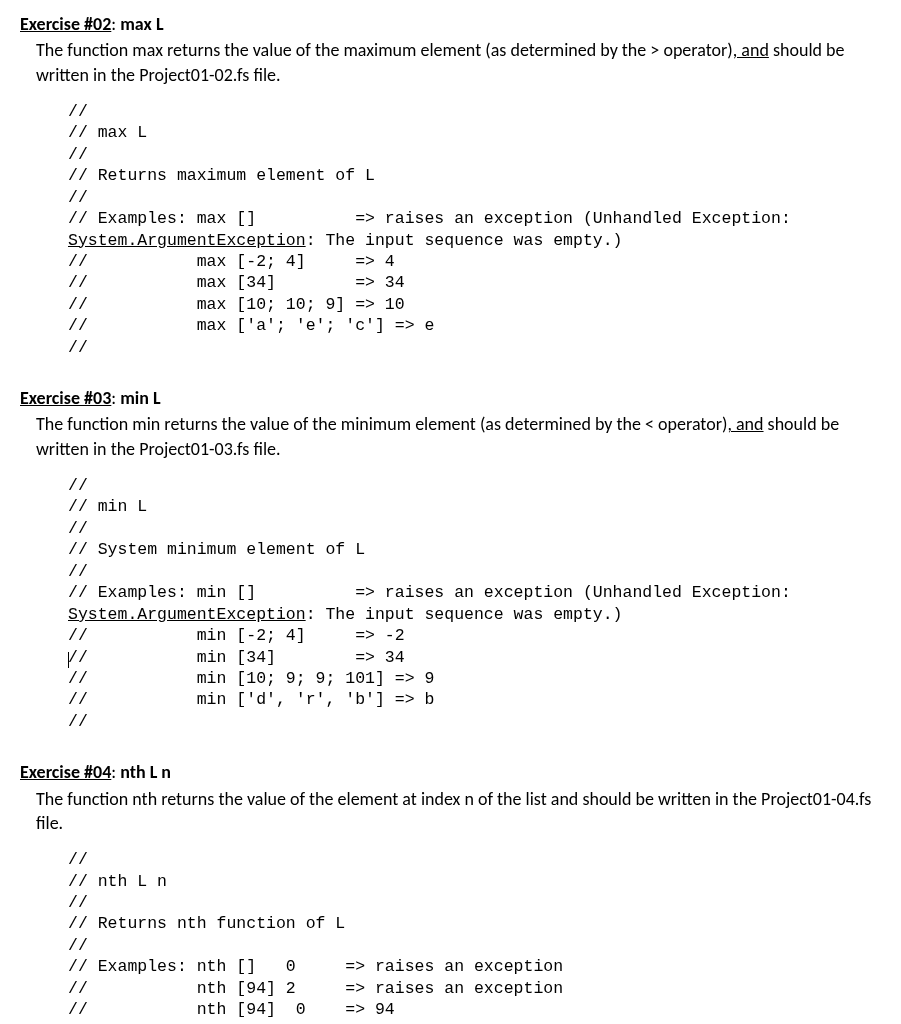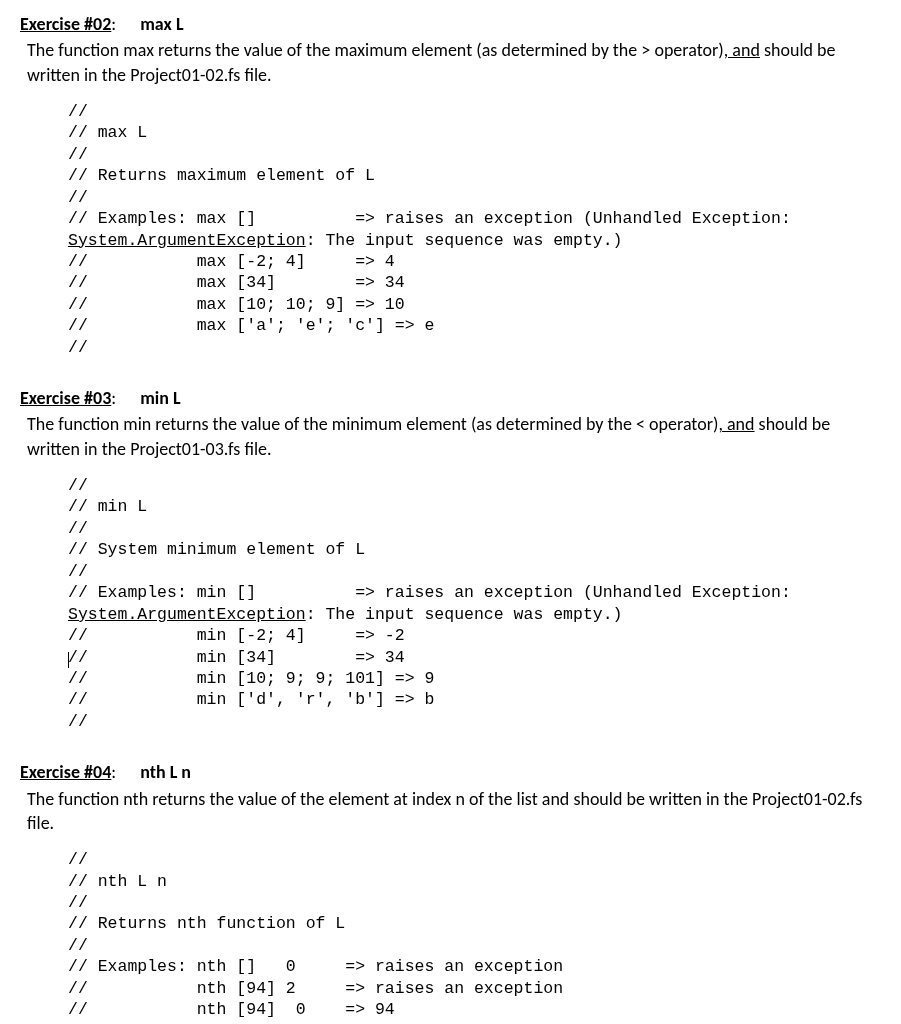--- a/index.html
+++ b/index.html
@@ -16,24 +16,24 @@
     margin: 0 0 2px 0;
   }
   .exercise-heading .label {
     font-weight: 700;
     text-decoration: underline;
     text-align: center;
   }
   .exercise-heading .sig {
     font-weight: 700;
     text-decoration: none;
-    margin-left: 20px;
+    margin-left: 0;
   }
   .desc {
-    margin: 0 0 14px 7px;
+    margin: 0 0 14px 16px;
   }
   .ins {
     text-decoration: underline;
   }
   .code {
     font-family: Consolas, "Courier New", monospace;
     font-size: 16.5px;
     white-space: pre;
     margin: 0 0 28px 48px;
     line-height: 1.3;
@@ -96,21 +96,21 @@
 <span>//           min [-2; 4]     =&gt; -2</span>
 <span class="cursor"></span><span>/</span>/<span>           min [34]        =&gt; 34</span>
 <span>//           min [10; 9; 9; 101] =&gt; 9</span>
 <span>//           min ['d', 'r', 'b'] =&gt; b</span>
 <span>//</span></div>
 
 <p class="exercise-heading">
   <span class="label">Exercise #04</span>:
   <span class="sig">nth L n</span>
 </p>
-<p class="desc">The function nth returns the value of the element at index n of the list and should be written in the Project01-02.fs file.</p>
+<p class="desc">The function nth returns the value of the element at index n of the list and should be written in the Project01-04.fs file.</p>
 <div class="code"><span>//</span>
 <span>// nth L n</span>
 <span>//</span>
 <span>// Returns nth function of L</span>
 <span>//</span>
 <span>// Examples: nth []   0     =&gt; raises an exception</span>
 <span>//           nth [94] 2     =&gt; raises an exception</span>
 <span>//           nth [94]  0    =&gt; 94</span>
 <span>//           nth [94]  -1   =&gt; raises an exception</span></div>
 

